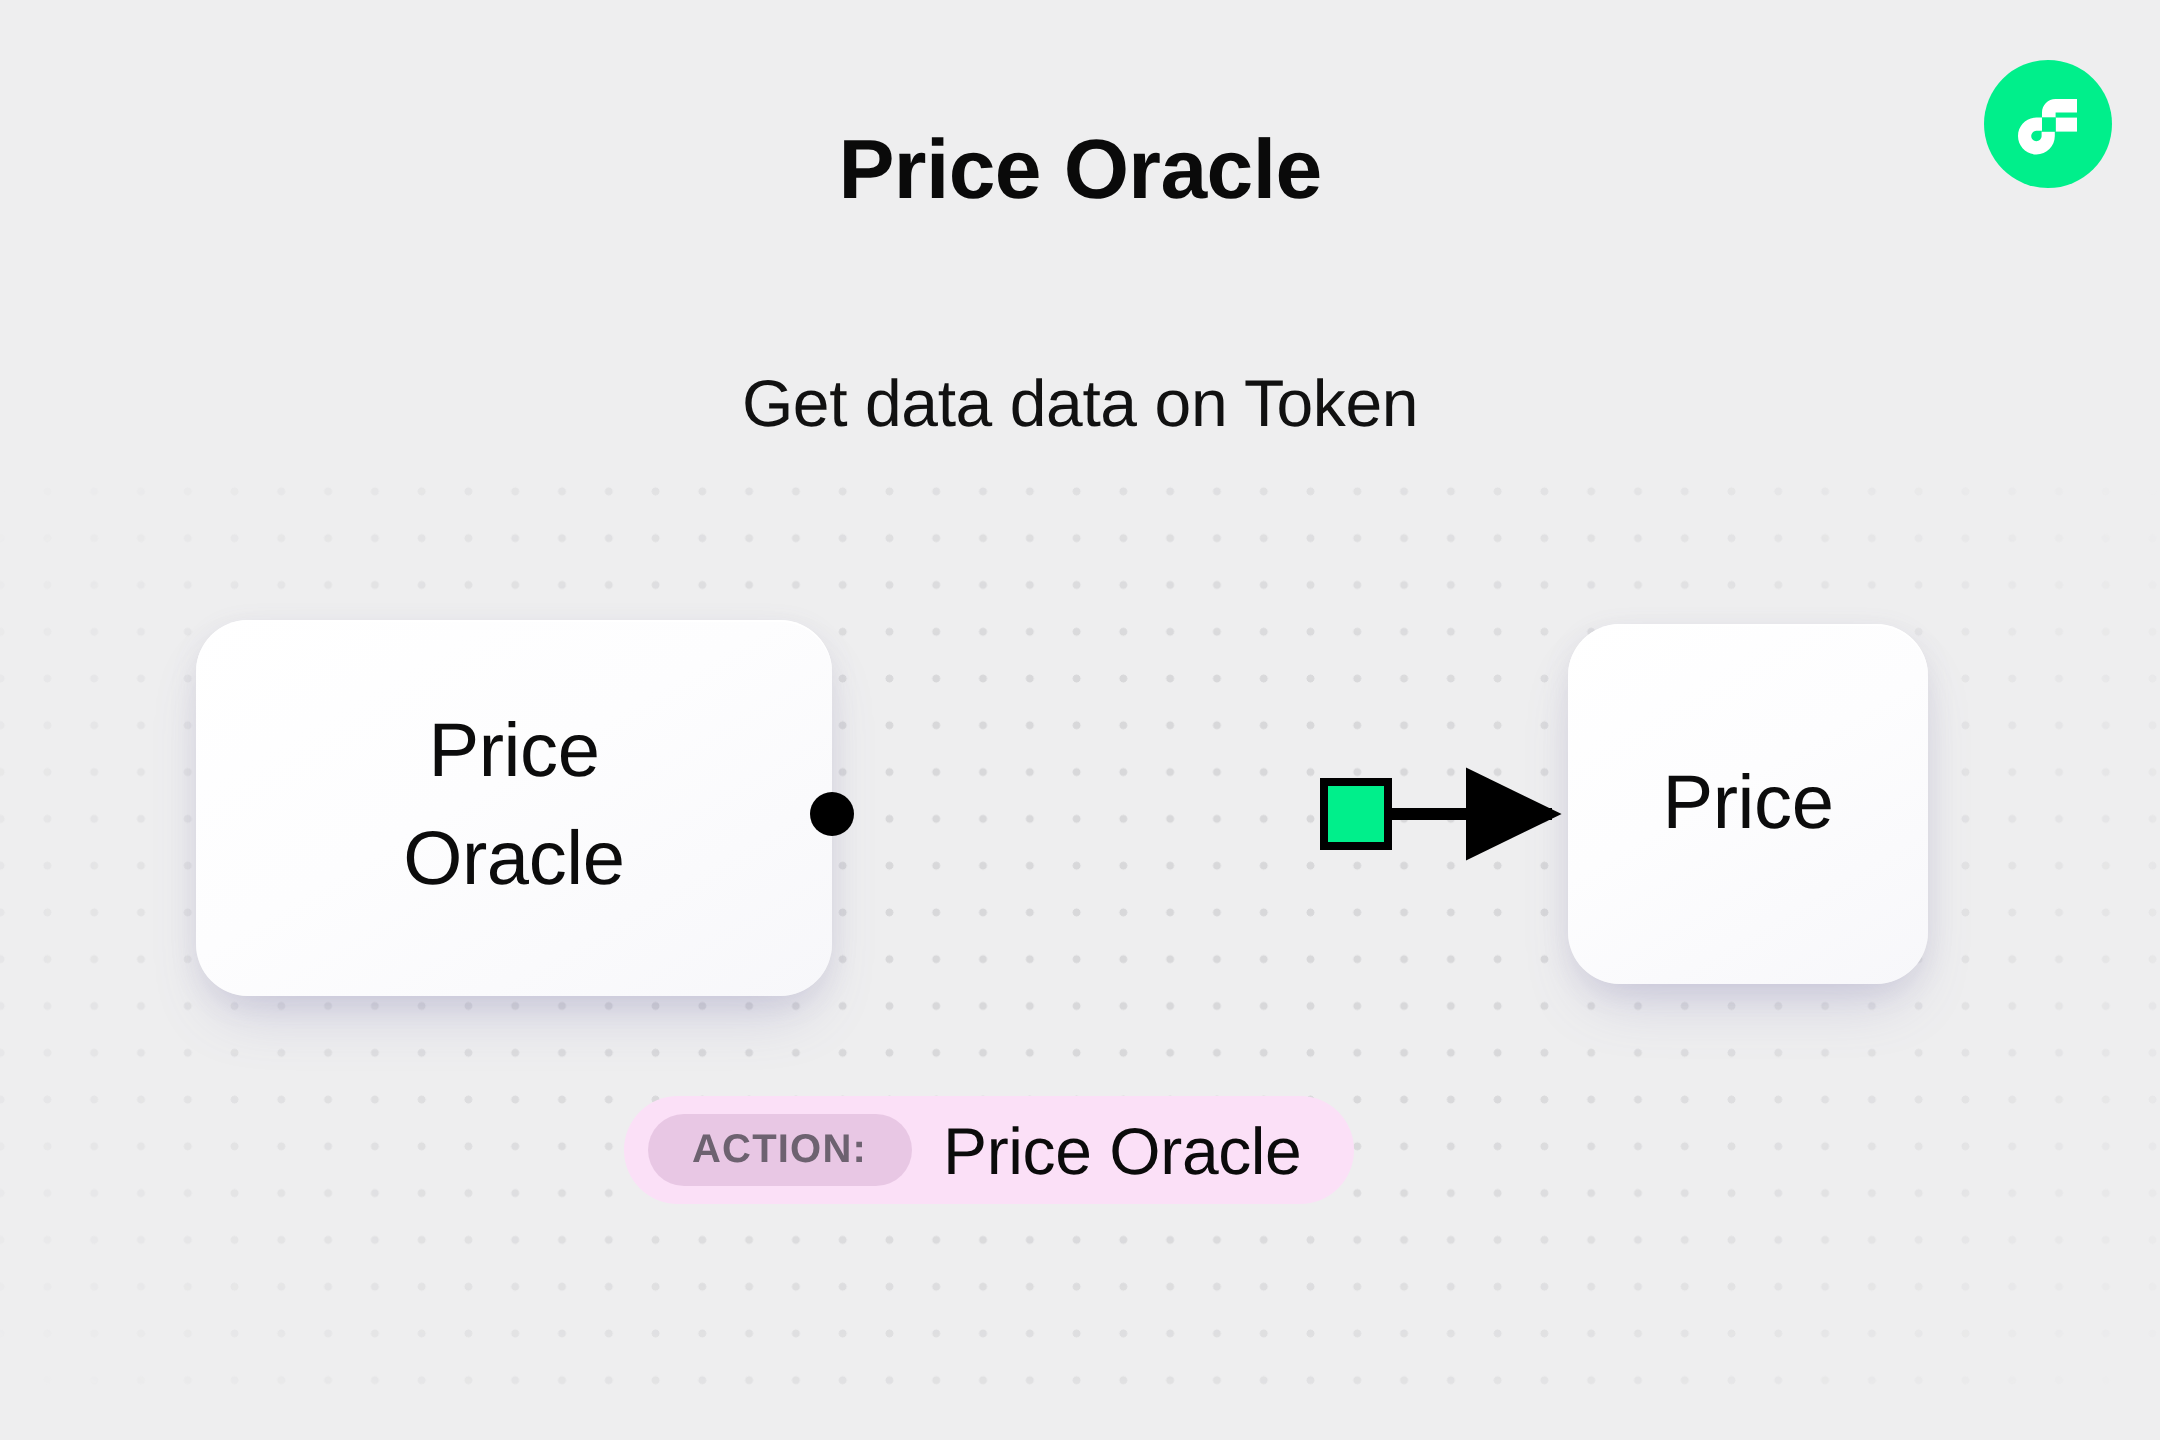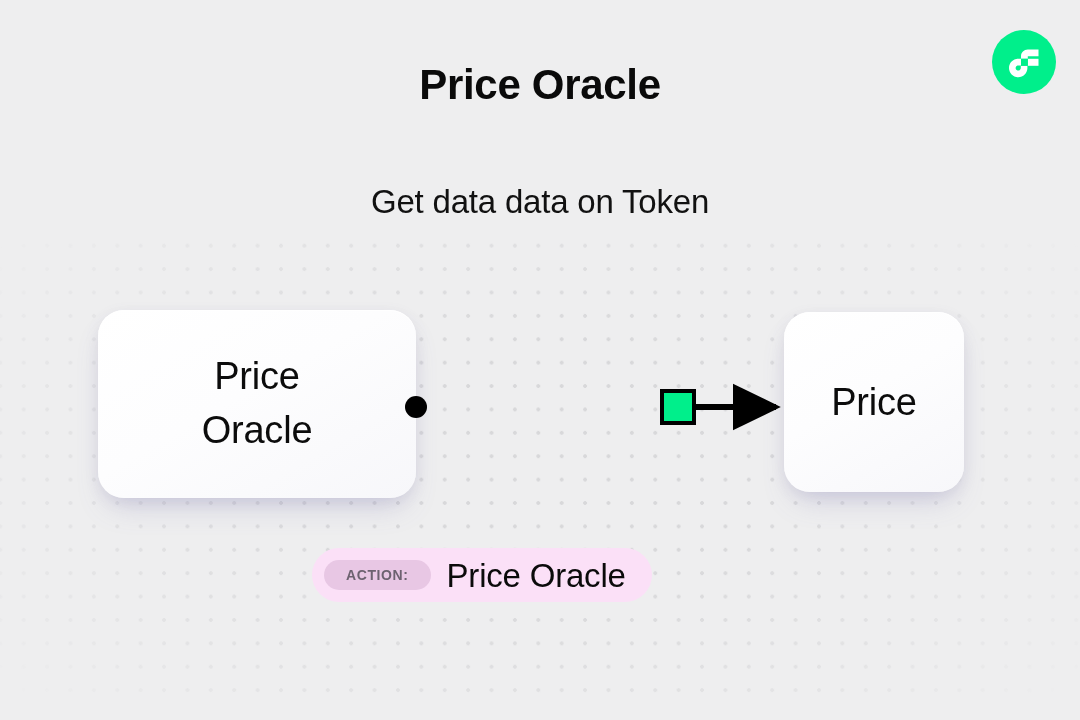--- a/index.html
+++ b/index.html
@@ -154,21 +154,21 @@
     border-radius: 27px;
     background: #fbe0f7;
     display: flex;
     align-items: center;
     gap: 16px;
     box-sizing: border-box;
   }
   .action-chip {
     background: #e8c7e4;
     color: #6d6270;
-    font-size: 14px;
+    font-size: 20px;
     font-weight: 700;
     letter-spacing: 0.6px;
     padding: 8px 22px;
     border-radius: 20px;
     line-height: 1;
   }
   .action-value {
     color: #0b0b0b;
     font-size: 33px;
     letter-spacing: -0.2px;

